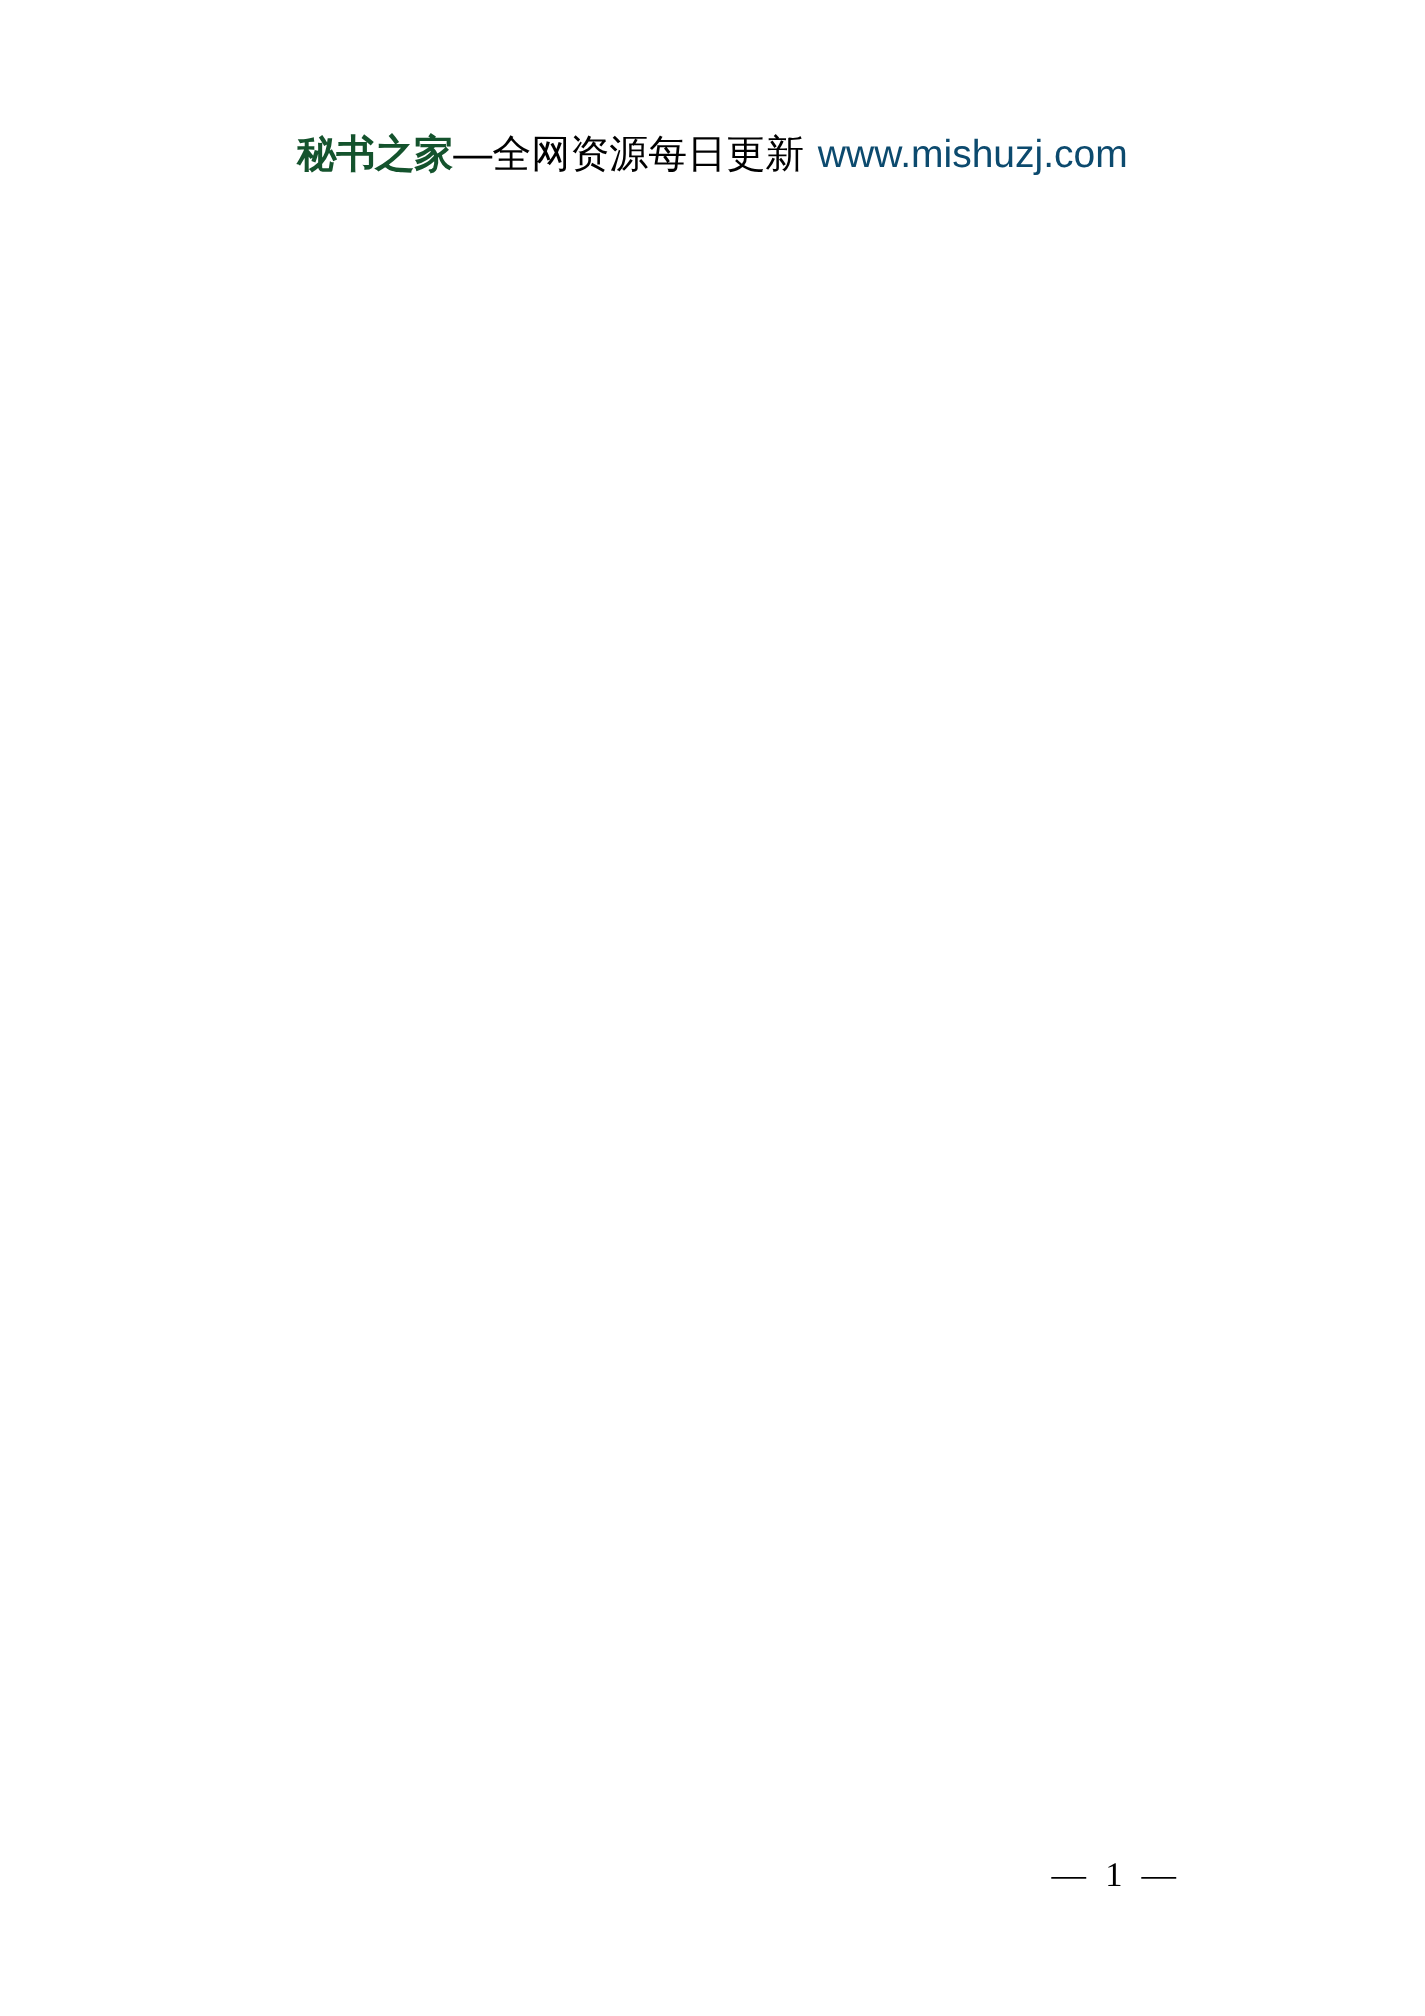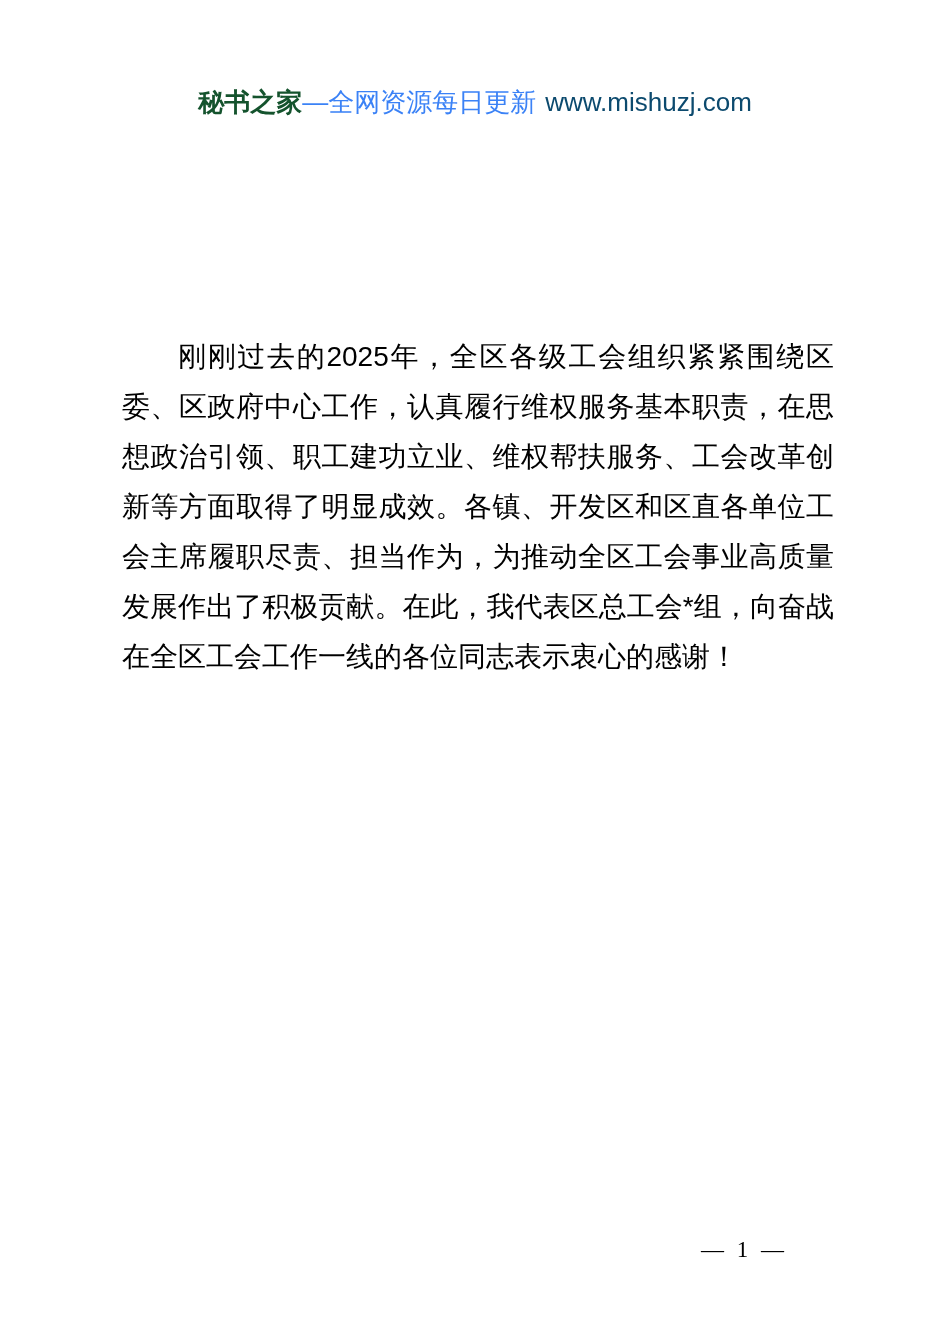--- a/index.html
+++ b/index.html
@@ -25,21 +25,21 @@
     text-align: center;
     font-size: 26px;
     line-height: 32px;
     white-space: nowrap;
   }
   .site-name {
     color: #14532d;
     font-weight: bold;
   }
   .tagline {
-    color: #3b82f6;
+    color: #000000;
     font-weight: normal;
   }
   .site-url {
     color: #0c4a6e;
     margin-left: 9px;
     font-weight: normal;
   }
   
   .doc-title {
     position: absolute;
@@ -89,18 +89,17 @@
 <body>
 
 <div class="page">
 
   <div class="doc-header">
     <span class="site-name">秘书之家</span><span class="tagline">—全网资源每日更新</span><span class="site-url">www.mishuzj.com</span>
   </div>
 
 
   <div class="doc-body">
-    <p>刚刚过去的2025年，全区各级工会组织紧紧围绕区委、区政府中心工作，认真履行维权服务基本职责，在思想政治引领、职工建功立业、维权帮扶服务、工会改革创新等方面取得了明显成效。各镇、开发区和区直各单位工会主席履职尽责、担当作为，为推动全区工会事业高质量发展作出了积极贡献。在此，我代表区总工会*组，向奋战在全区工会工作一线的各位同志表示衷心的感谢！</p>
   </div>
 
   <div class="doc-footer">— 1 —</div>
 
 </div>
 
 </body></html>

